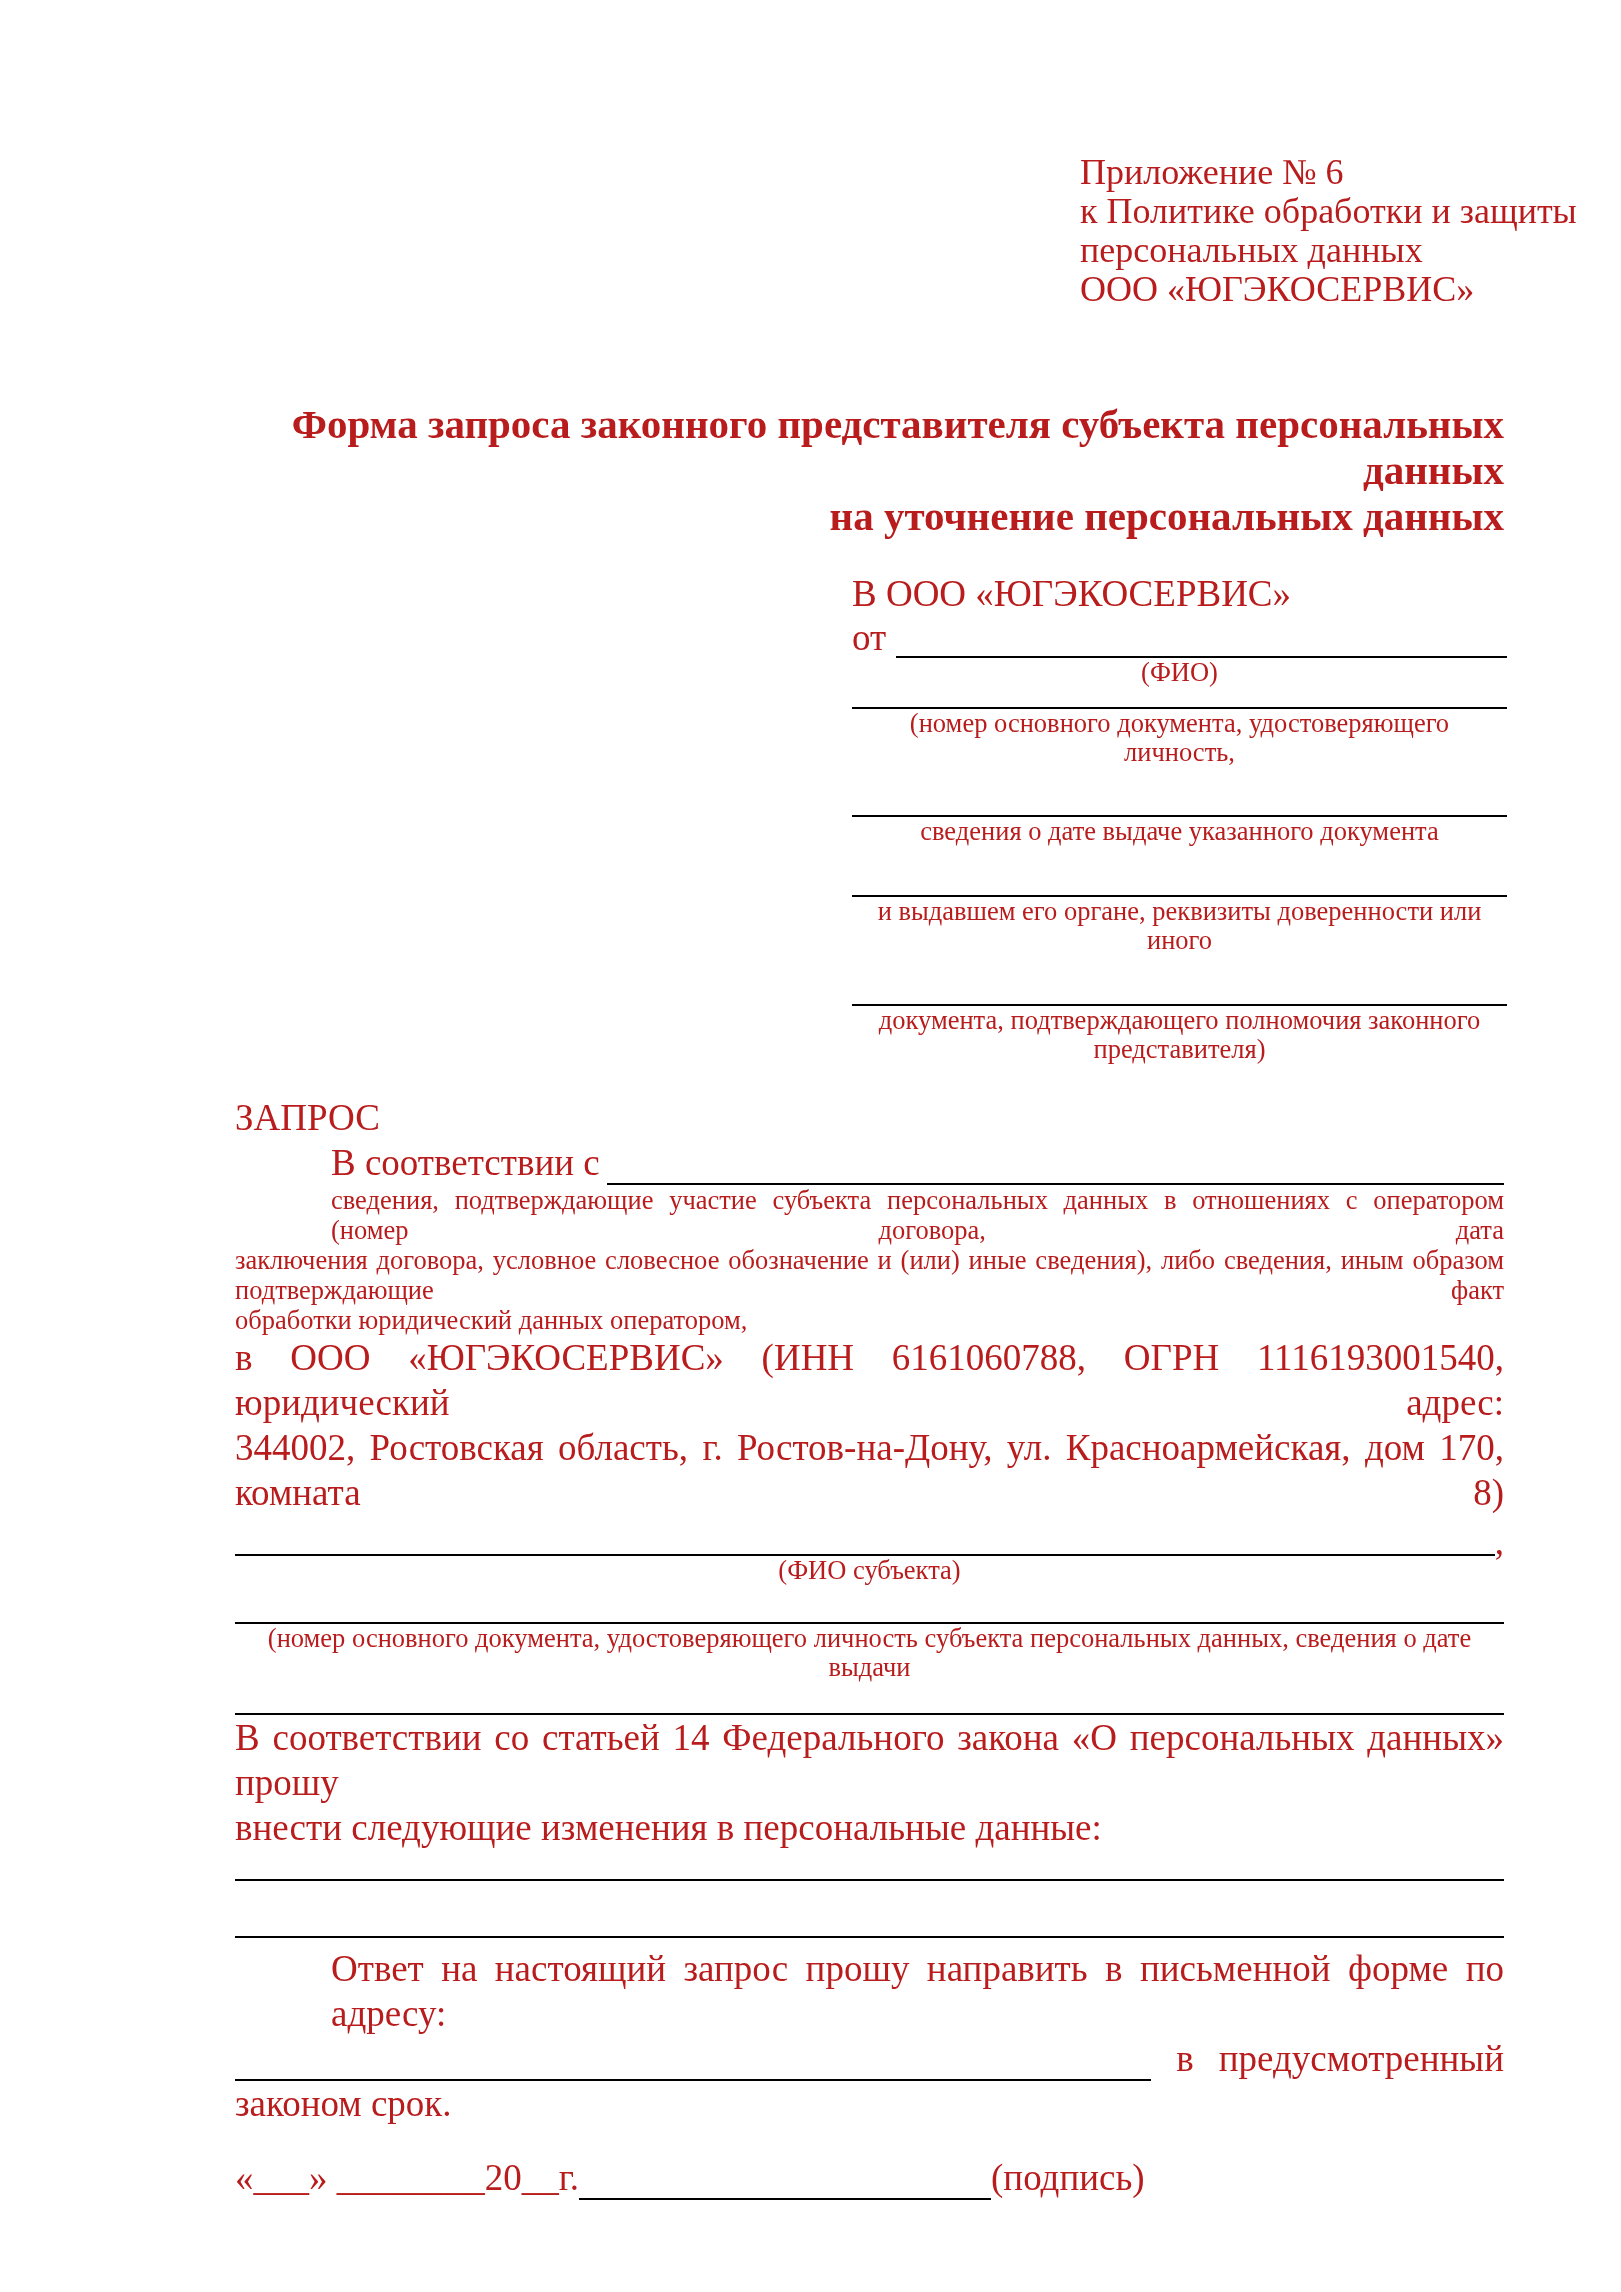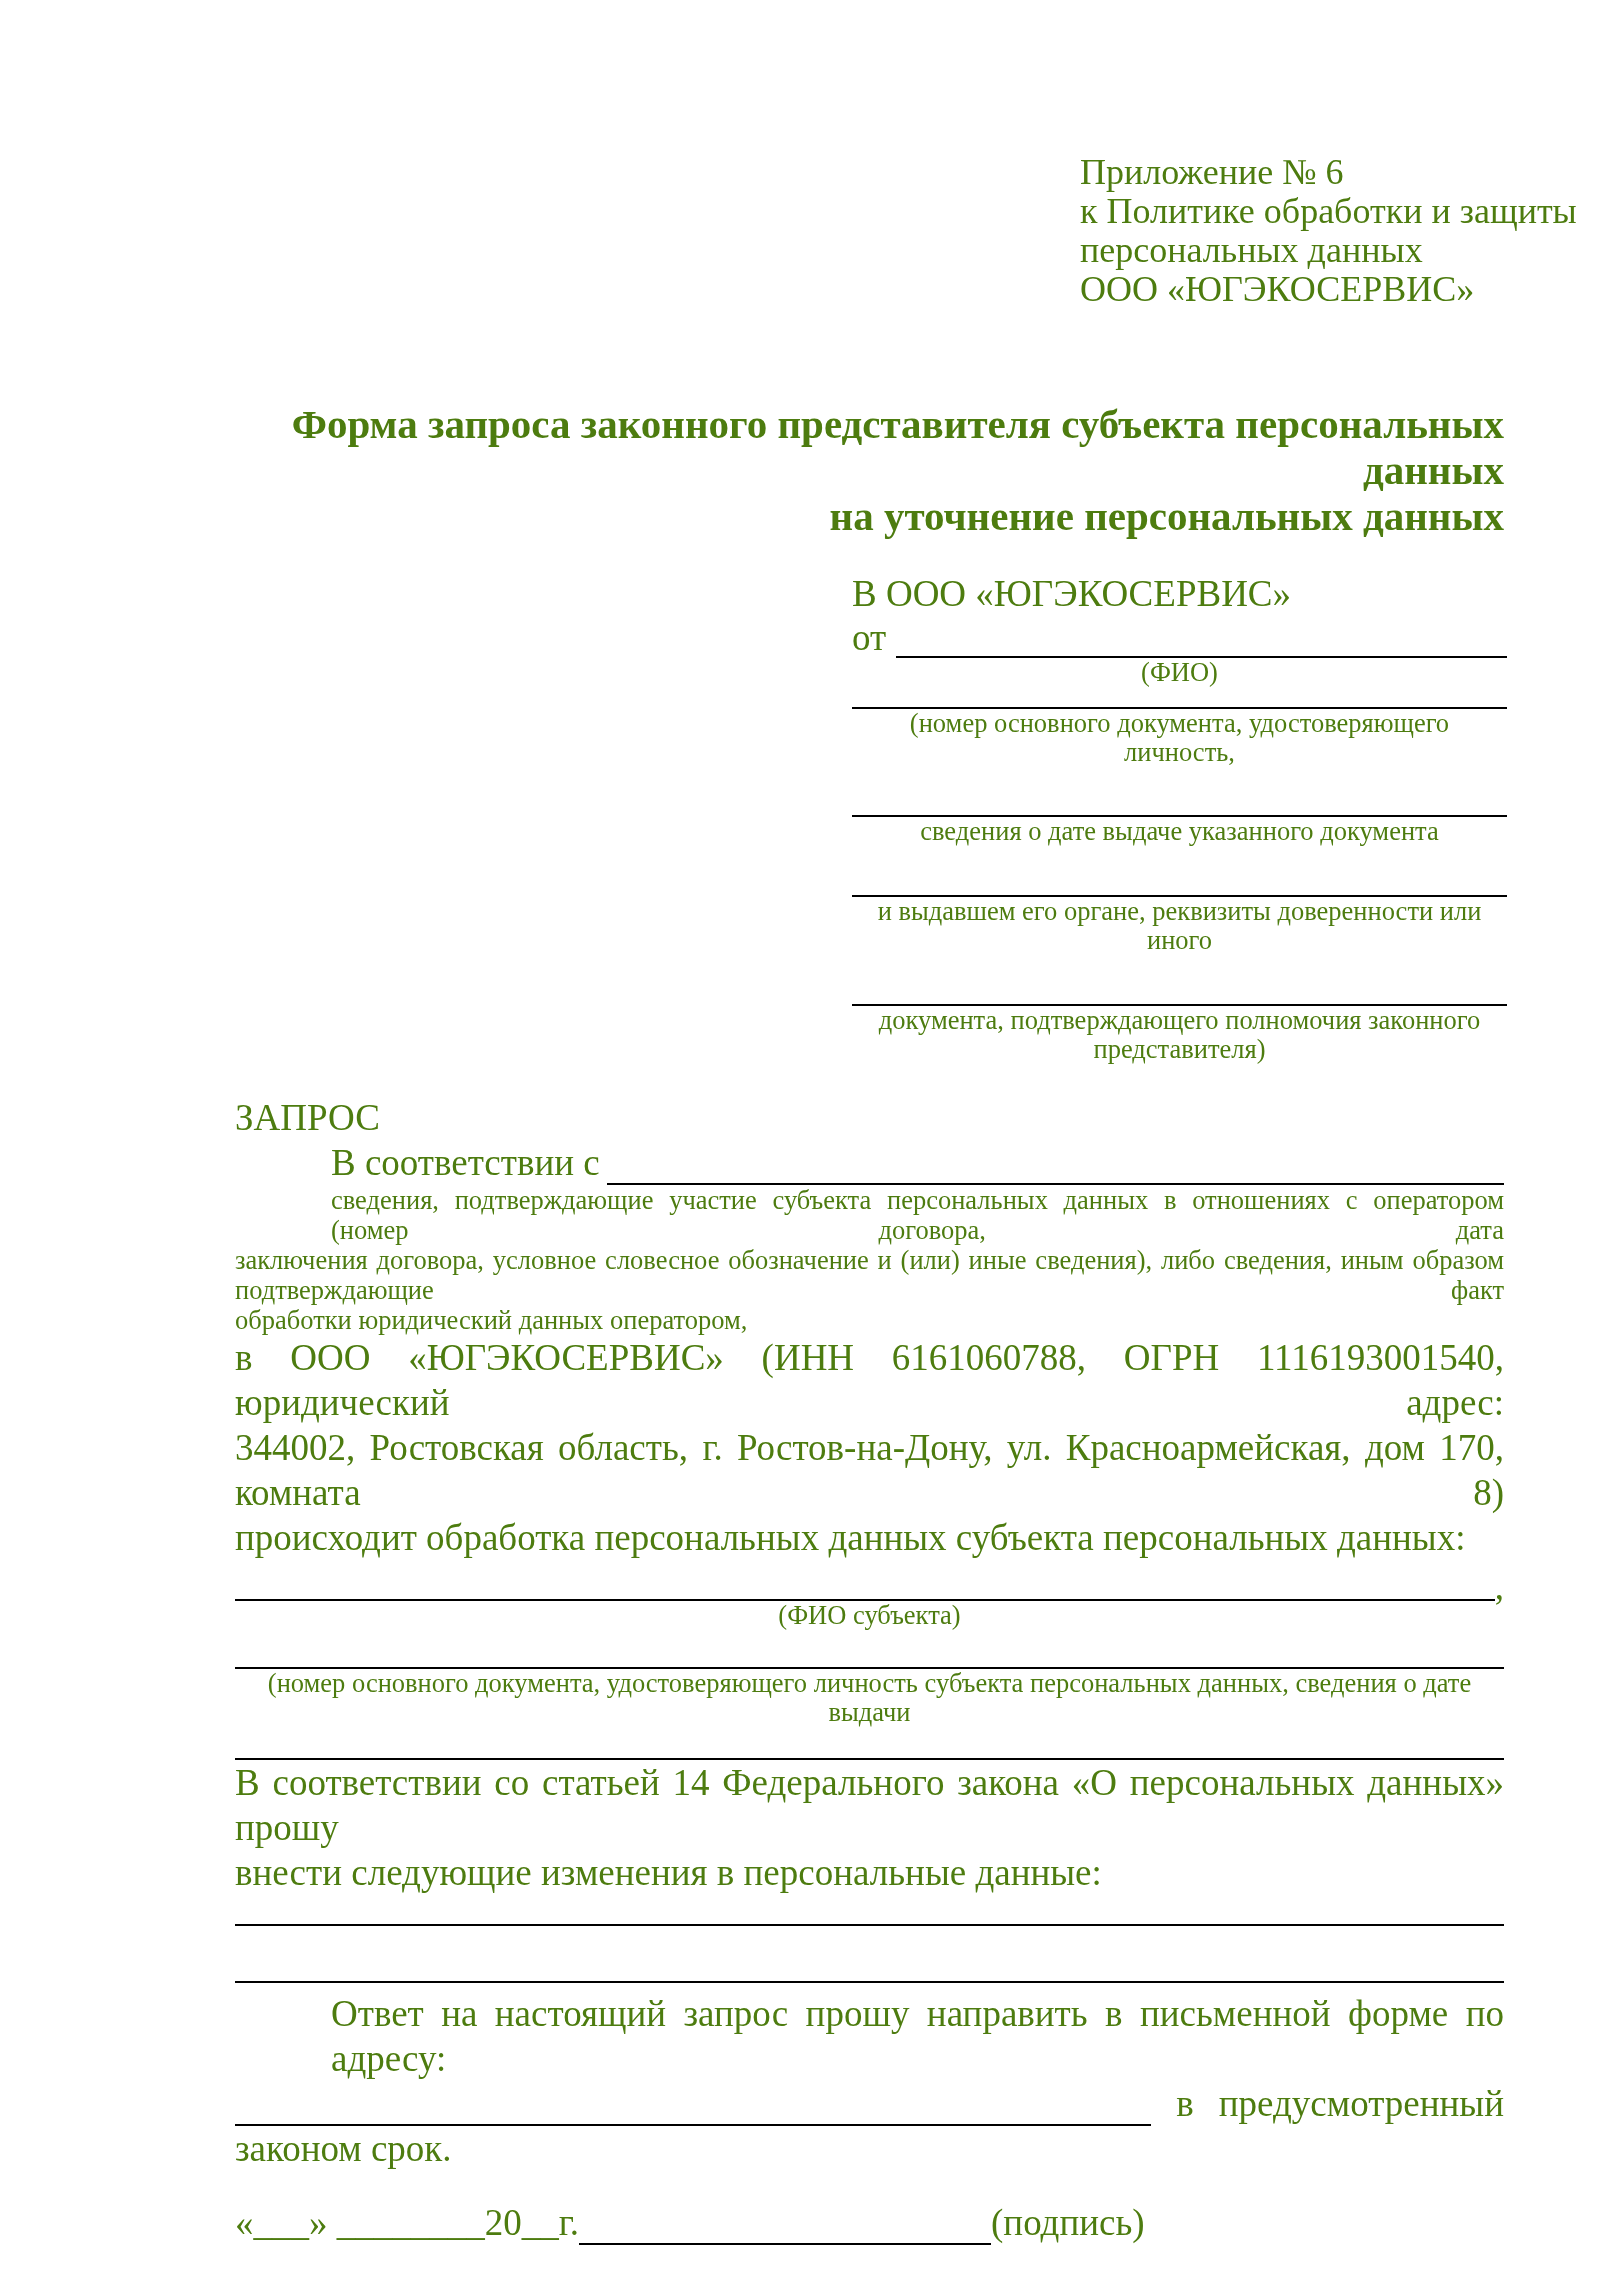--- a/index.html
+++ b/index.html
@@ -3,21 +3,21 @@
 <meta charset="utf-8">
 <style>
   html, body { margin: 0; padding: 0; background: #888; }
   * { box-sizing: border-box; }
   .page {
     position: relative;
     width: 1621px;
     height: 2293px;
     margin: 0 auto;
     background: #ffffff;
-    color: #4d7c0f;
+    color: #b91c1c;
     font-family: "Liberation Serif", "DejaVu Serif", serif;
     font-size: 37px;
     line-height: 45px;
     padding: 0 117px 0 235px; 
     overflow: hidden;
   }
   
   .appendix {
     margin-top: 153px;
     margin-left: 845px;
@@ -125,21 +125,20 @@
 
   <div class="footnote">
     <div class="fn-l1 just">сведения, подтверждающие участие субъекта персональных данных в отношениях с оператором (номер договора, дата</div>
     <div class="just">заключения договора, условное словесное обозначение и (или) иные сведения), либо сведения, иным образом подтверждающие факт</div>
     <div>обработки юридический данных оператором,</div>
   </div>
 
   <div class="para">
     <div class="just">в ООО «ЮГЭКОСЕРВИС» (ИНН 6161060788, ОГРН 1116193001540, юридический адрес:</div>
     <div class="just">344002, Ростовская область, г. Ростов-на-Дону, ул. Красноармейская, дом 170, комната 8)</div>
-    <div>происходит обработка персональных данных субъекта персональных данных:</div>
   </div>
 
   <div class="subject-row">
     <span class="fill"></span>
     <span class="comma">,</span>
   </div>
   <div class="cap">(ФИО субъекта)</div>
 
   <div class="full-line m24"></div>
   <div class="cap">(номер основного документа, удостоверяющего личность субъекта персональных данных, сведения о дате выдачи</div>

